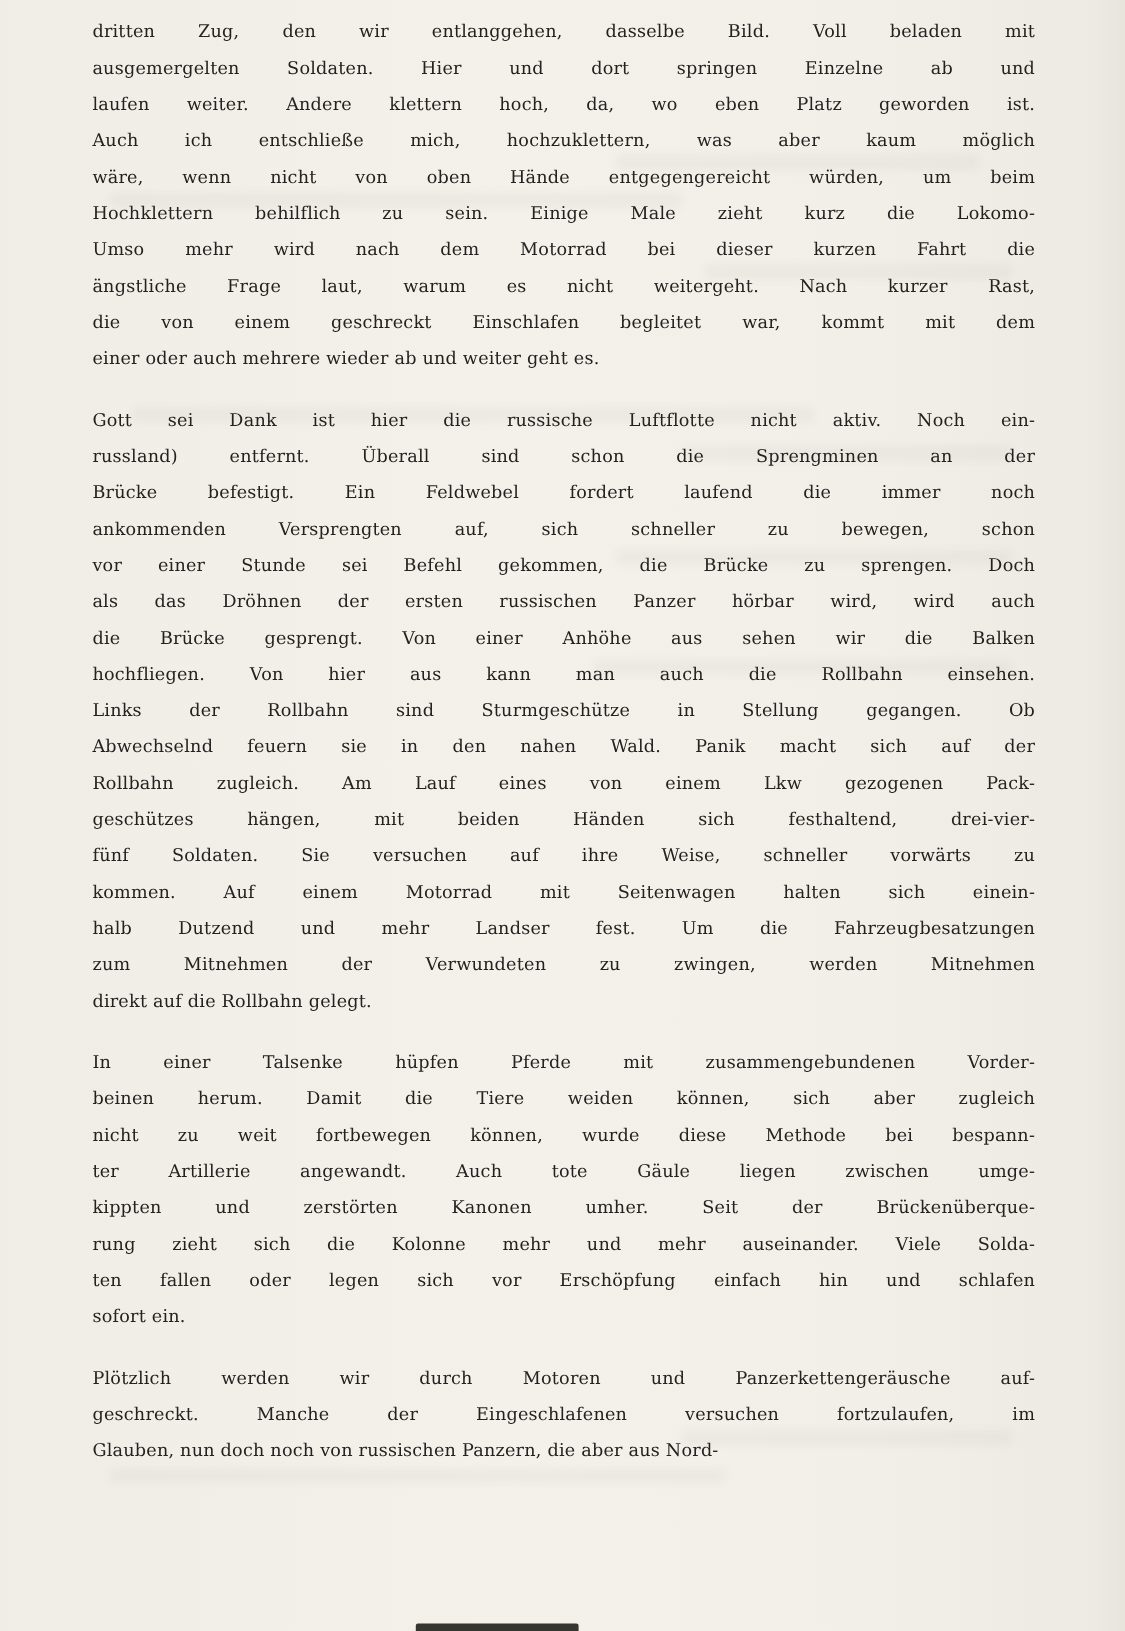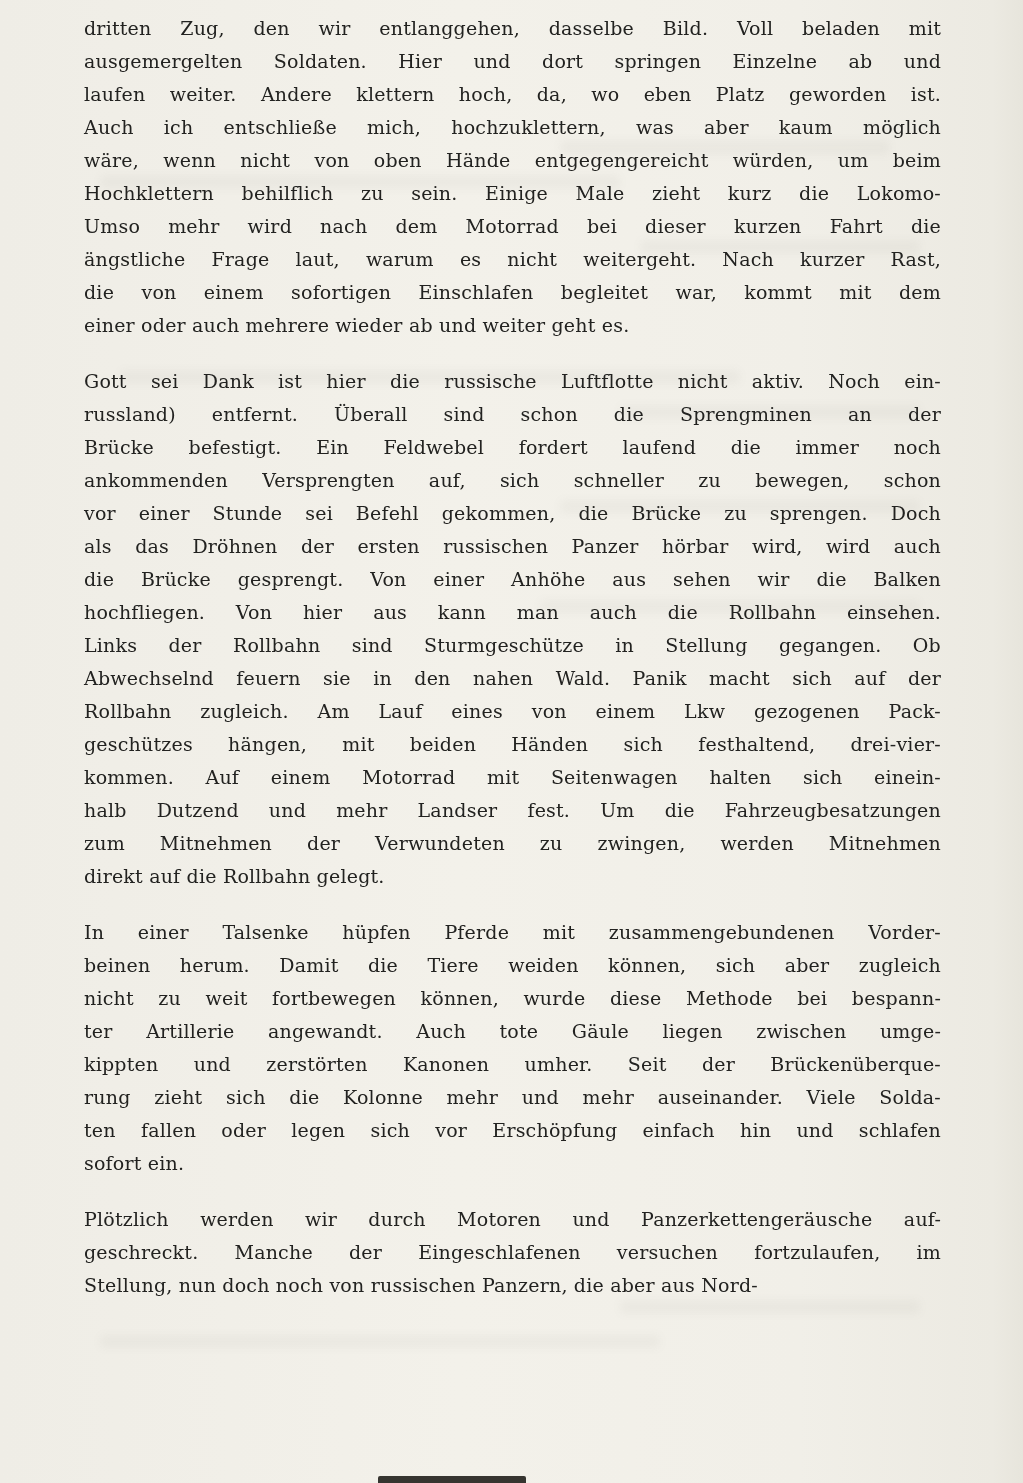--- a/index.html
+++ b/index.html
@@ -23,21 +23,21 @@
   .text-block {
     position: absolute;
     left: 84px;
     top: 12px;
     width: 857px;
   }
   .paragraph {
     margin: 0 0 23px 0;
   }
   .line {
-    font-size: 19px;
+    font-size: 16px;
     line-height: 33px;
     letter-spacing: 0.2px;
     text-align: justify;
     text-align-last: justify;
   }
   .line.last {
     text-align-last: left;
   }
   
   .bleed {
@@ -77,52 +77,53 @@
   <div class="text-block" id="text-block">
       <div class="paragraph">
         <div class="line">dritten Zug, den wir entlanggehen, dasselbe Bild. Voll beladen mit</div>
         <div class="line">ausgemergelten Soldaten. Hier und dort springen Einzelne ab und</div>
         <div class="line">laufen weiter. Andere klettern hoch, da, wo eben Platz geworden ist.</div>
         <div class="line">Auch ich entschließe mich, hochzuklettern, was aber kaum möglich</div>
         <div class="line">wäre, wenn nicht von oben Hände entgegengereicht würden, um beim</div>
         <div class="line">Hochklettern behilflich zu sein. Einige Male zieht kurz die Lokomo-</div>
         <div class="line">Umso mehr wird nach dem Motorrad bei dieser kurzen Fahrt die</div>
         <div class="line">ängstliche Frage laut, warum es nicht weitergeht. Nach kurzer Rast,</div>
-        <div class="line">die von einem sofortigen Einschlafen begleitet war, kommt mit dem</div>
+        <div class="line">die von einem geschreckt Einschlafen begleitet war, kommt mit dem</div>
         <div class="line last">einer oder auch mehrere wieder ab und weiter geht es.</div>
       </div>
       <div class="paragraph">
         <div class="line">Gott sei Dank ist hier die russische Luftflotte nicht aktiv. Noch ein-</div>
         <div class="line">russland) entfernt. Überall sind schon die Sprengminen an der</div>
         <div class="line">Brücke befestigt. Ein Feldwebel fordert laufend die immer noch</div>
         <div class="line">ankommenden Versprengten auf, sich schneller zu bewegen, schon</div>
         <div class="line">vor einer Stunde sei Befehl gekommen, die Brücke zu sprengen. Doch</div>
         <div class="line">als das Dröhnen der ersten russischen Panzer hörbar wird, wird auch</div>
         <div class="line">die Brücke gesprengt. Von einer Anhöhe aus sehen wir die Balken</div>
         <div class="line">hochfliegen. Von hier aus kann man auch die Rollbahn einsehen.</div>
         <div class="line">Links der Rollbahn sind Sturmgeschütze in Stellung gegangen. Ob</div>
         <div class="line">Abwechselnd feuern sie in den nahen Wald. Panik macht sich auf der</div>
         <div class="line">Rollbahn zugleich. Am Lauf eines von einem Lkw gezogenen Pack-</div>
         <div class="line">geschützes hängen, mit beiden Händen sich festhaltend, drei-vier-</div>
+        <div class="line">fünf Soldaten. Sie versuchen auf ihre Weise, schneller vorwärts zu</div>
         <div class="line">kommen. Auf einem Motorrad mit Seitenwagen halten sich einein-</div>
         <div class="line">halb Dutzend und mehr Landser fest. Um die Fahrzeugbesatzungen</div>
         <div class="line">zum Mitnehmen der Verwundeten zu zwingen, werden Mitnehmen</div>
         <div class="line last">direkt auf die Rollbahn gelegt.</div>
       </div>
       <div class="paragraph">
         <div class="line">In einer Talsenke hüpfen Pferde mit zusammengebundenen Vorder-</div>
         <div class="line">beinen herum. Damit die Tiere weiden können, sich aber zugleich</div>
         <div class="line">nicht zu weit fortbewegen können, wurde diese Methode bei bespann-</div>
         <div class="line">ter Artillerie angewandt. Auch tote Gäule liegen zwischen umge-</div>
         <div class="line">kippten und zerstörten Kanonen umher. Seit der Brückenüberque-</div>
         <div class="line">rung zieht sich die Kolonne mehr und mehr auseinander. Viele Solda-</div>
         <div class="line">ten fallen oder legen sich vor Erschöpfung einfach hin und schlafen</div>
         <div class="line last">sofort ein.</div>
       </div>
       <div class="paragraph">
         <div class="line">Plötzlich werden wir durch Motoren und Panzerkettengeräusche auf-</div>
         <div class="line">geschreckt. Manche der Eingeschlafenen versuchen fortzulaufen, im</div>
-        <div class="line last">Stellung, nun doch noch von russischen Panzern, die aber aus Nord-</div>
+        <div class="line last">Glauben, nun doch noch von russischen Panzern, die aber aus Nord-</div>
       </div>
     </div>
 
   <div class="scan-edge-bottom"></div>
 </div>
 
 </body></html>

